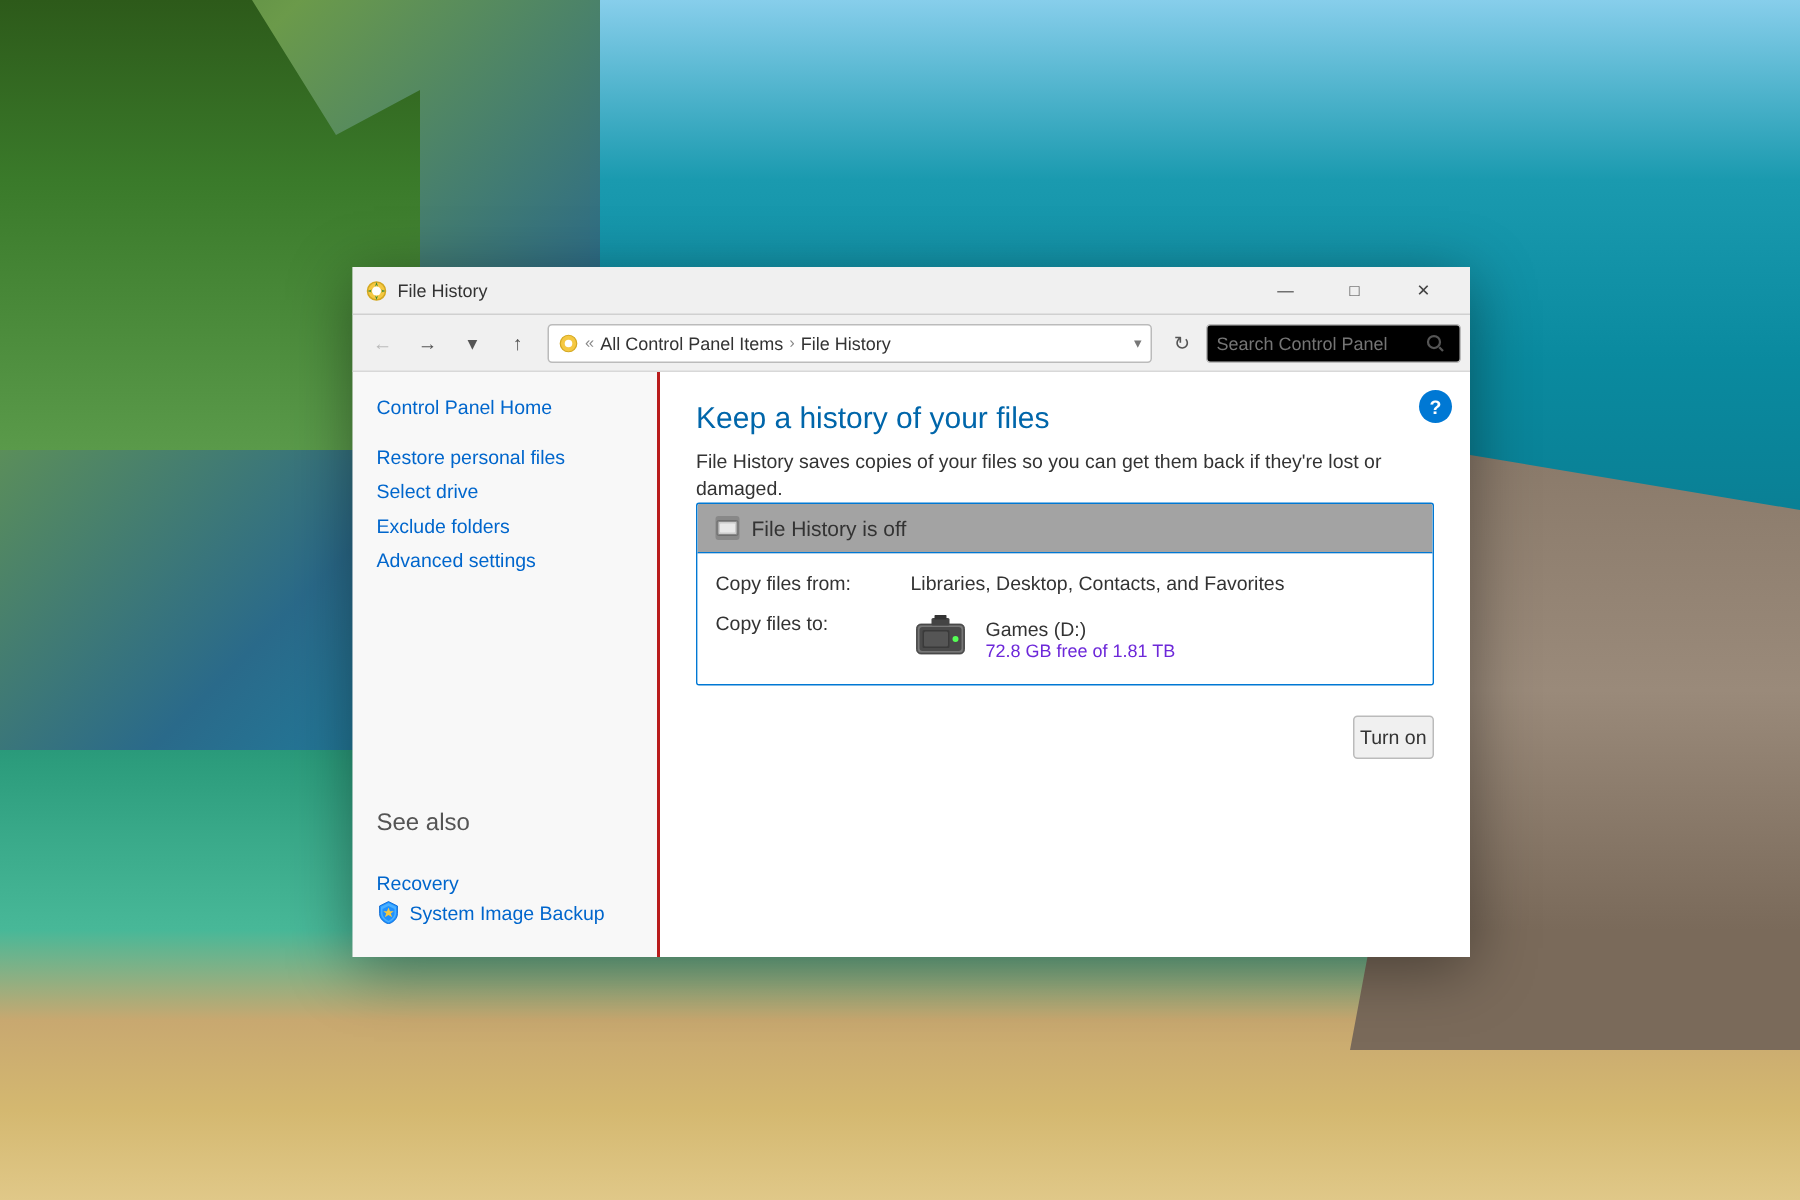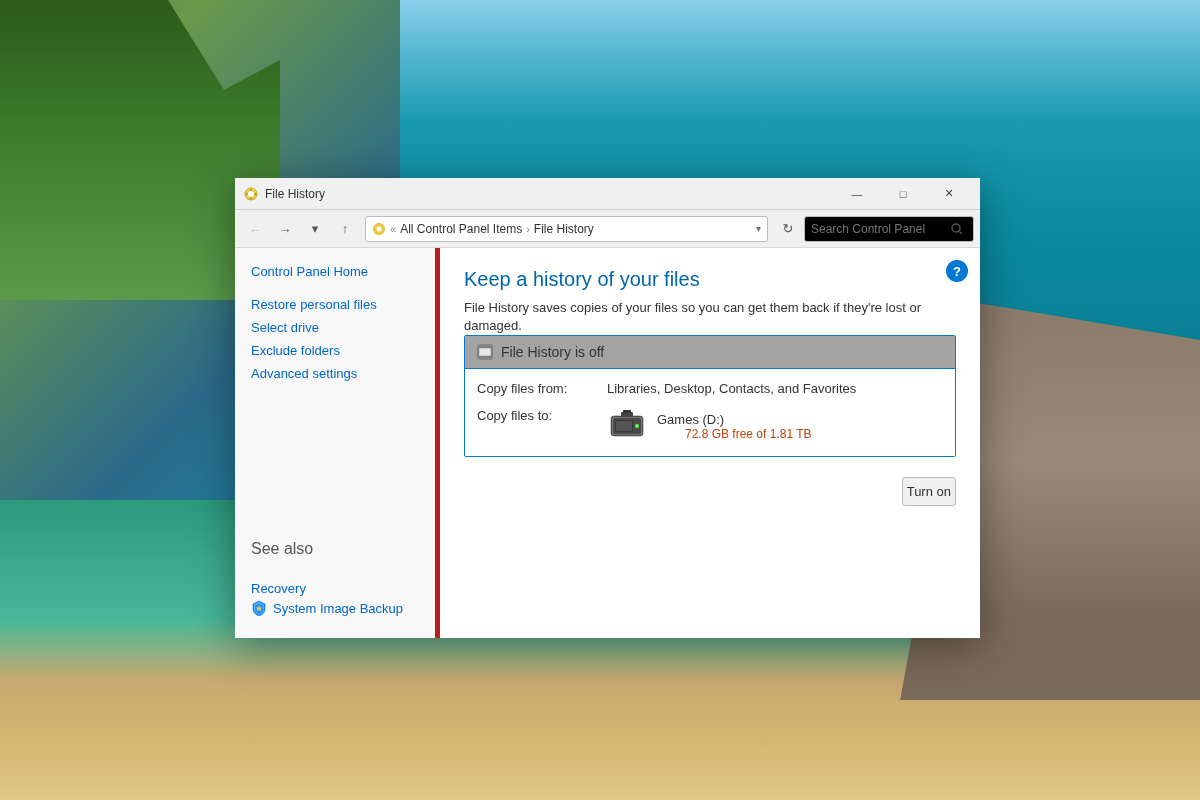--- a/index.html
+++ b/index.html
@@ -247,21 +247,21 @@
     .content {
       display: flex;
       flex: 1;
       overflow: hidden;
     }
 
     
     .sidebar {
       width: 205px;
       background: #f8f8f8;
-      border-right: 5px solid #b91c1c;
+      border-right: 2px solid #b91c1c;
       padding: 12px 0;
       flex-shrink: 0;
       display: flex;
       flex-direction: column;
     }
 
     .sidebar-link {
       padding: 4px 16px;
       font-size: 13px;
       color: #0066cc;
@@ -412,22 +412,21 @@
     }
 
     .drive-name {
       font-size: 13px;
       color: #333;
       font-weight: 400;
     }
 
     .drive-space {
       font-size: 12px;
-      color: #c2410c;
-      margin-left: 28px;
+      color: #6d28d9;
     }
 
     .turn-on-btn {
       display: block;
       margin-left: auto;
       margin-top: 4px;
       padding: 6px 4px;
       background: #f0f0f0;
       border: 1px solid #bbb;
       border-radius: 3px;

